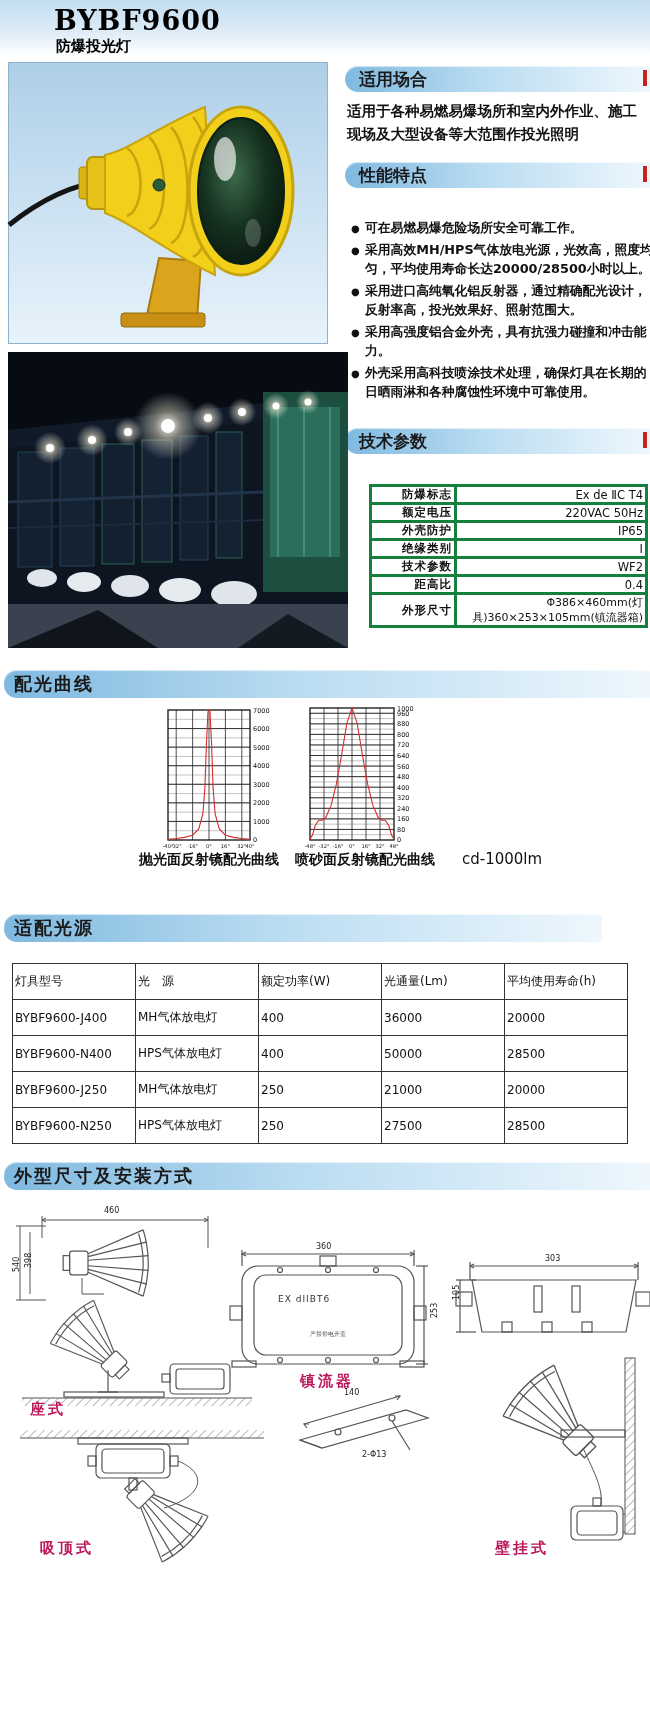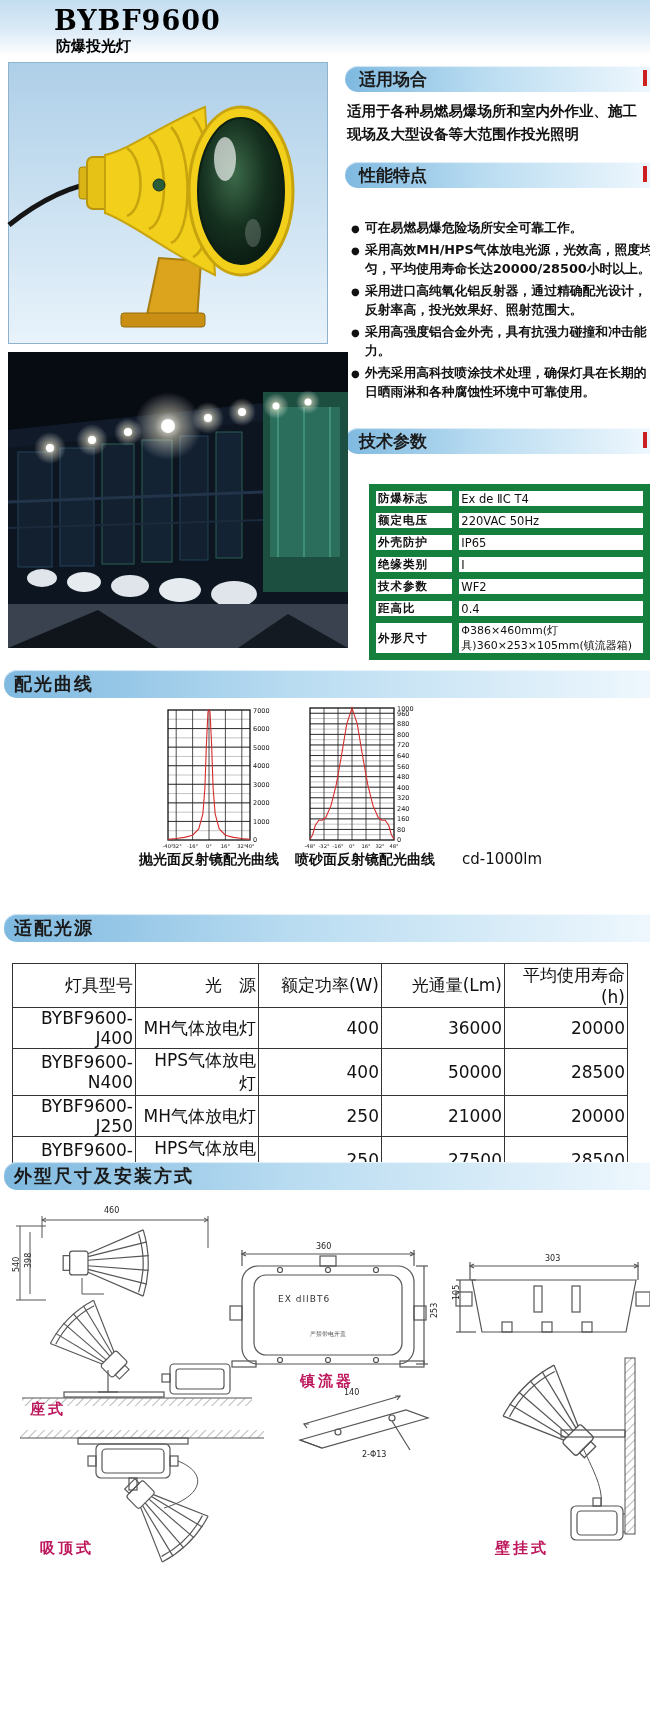--- a/index.html
+++ b/index.html
@@ -25,28 +25,28 @@
 
   .para{font-size:14.5px;font-weight:bold;line-height:23px;color:#111}
 
   #features-list{margin:4px;padding:0;list-style:none}
   #features-list li{position:relative;font-size:12.8px;font-weight:bold;line-height:19px;
     padding-left:14px;margin-bottom:3px;color:#111}
   #features-list li::before{content:"●";position:absolute;left:0;top:1px;font-size:10px}
 
   table{border-collapse:collapse;background:#fff}
   #tech-table{border:1.5px solid #222}
-  #tech-table td{border:7px solid #15803d;text-align:left;font-size:11.5px;height:14.8px;padding:0 2px}
+  #tech-table td{border:3px solid #15803d;text-align:right;font-size:11.5px;height:14.8px;padding:0 2px}
   #tech-table td.lbl{width:78px;font-weight:bold;letter-spacing:1px}
   #tech-table td.val{width:184px}
   #tech-table td.tiny{font-size:11px;letter-spacing:0}
 
   #lamp-table{border:1.5px solid #222}
-  #lamp-table th,#lamp-table td{border:1px solid #333;text-align:right;
-    font-size:17px;font-weight:normal;height:35px;padding:0 2px}
+  #lamp-table th,#lamp-table td{border:1px solid #333;text-align:left;
+    font-size:12px;font-weight:normal;height:35px;padding:0 2px}
 
   .cap{font-size:14px;font-weight:bold;text-align:center;color:#111}
   .unit{font-size:15px;color:#111}
   .dim{font-size:8px;color:#222;white-space:nowrap}
   .vdim{transform:rotate(-90deg);transform-origin:left top}
   .figlabel{font-size:15px;font-weight:bold;letter-spacing:3px;color:#be185d}
   .marking{font-size:9px;color:#333;text-align:left;letter-spacing:1px}
   .warning{font-size:6px;color:#555;text-align:center}
 </style>
 </head>
@@ -329,21 +329,21 @@
     <text x="42" y="140" font-size="5.2" fill="#111" text-anchor="middle">0°</text>
     <text x="56" y="140" font-size="5.2" fill="#111" text-anchor="middle">16°</text>
     <text x="70" y="140" font-size="5.2" fill="#111" text-anchor="middle">32°</text>
     <text x="84" y="140" font-size="5.2" fill="#111" text-anchor="middle">48°</text>
   </svg>
 
 <div class="abs cap" style="left:138px;top:851px;width:142px">抛光面反射镜配光曲线</div>
 <div class="abs cap" style="left:294px;top:851px;width:142px">喷砂面反射镜配光曲线</div>
 <div class="abs unit" style="left:462px;top:850px">cd-1000lm</div>
 
-<div class="abs bar wide" style="left:4px;top:914px;width:646px">
+<div class="abs bar wide" style="left:4px;top:914px;width:598px">
   <span class="t">适配光源</span>
 </div>
 <table id="lamp-table" class="abs" style="left:12px;top:963px;width:615px;table-layout:fixed">
   <colgroup>
       <col style="width:123px">
       <col style="width:123px">
       <col style="width:123px">
       <col style="width:123px">
       <col style="width:123px">
     </colgroup>

